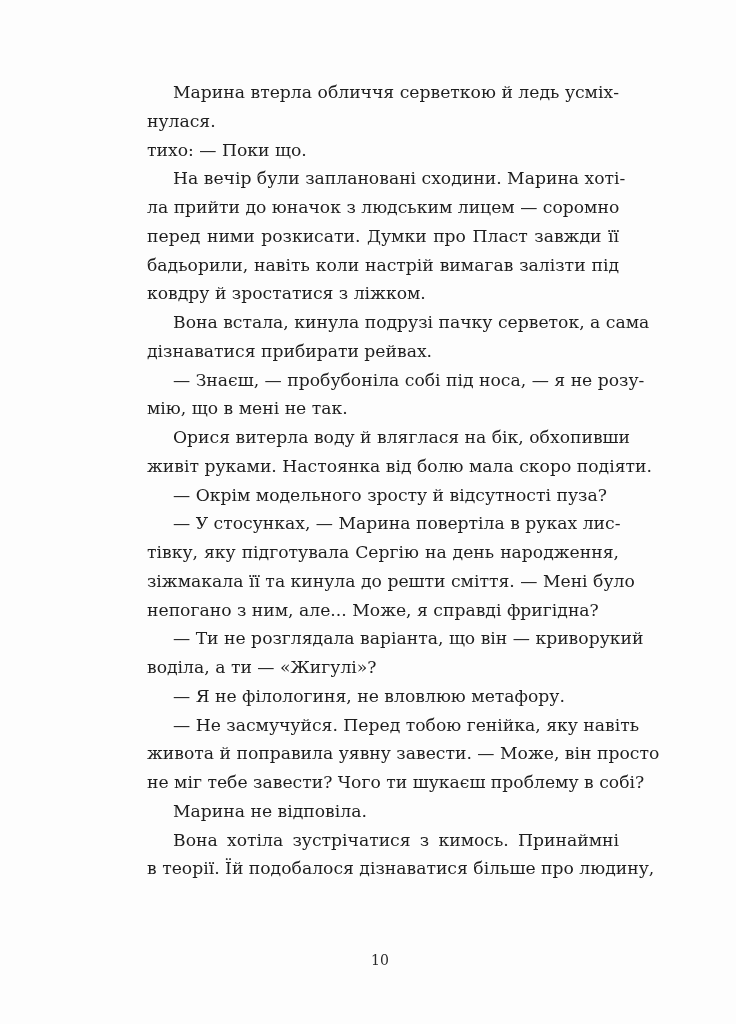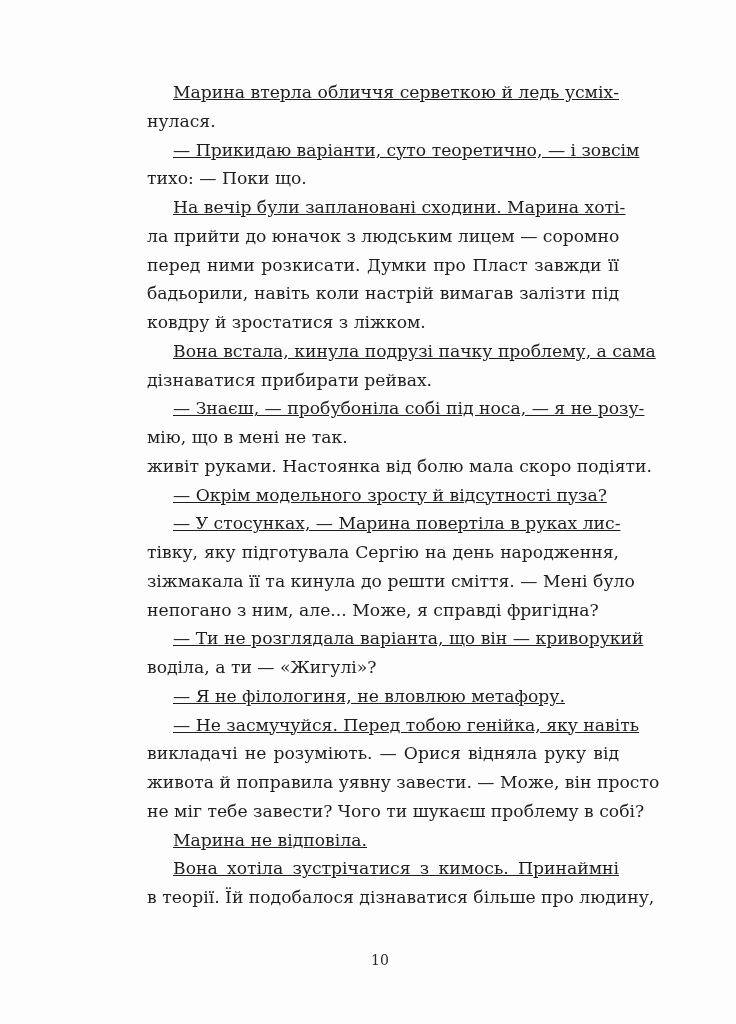--- a/index.html
+++ b/index.html
@@ -19,60 +19,59 @@
       line-height: 28.75px;
       color: #1e1e1e;
     }
     .line {
       display: block;
       white-space: nowrap;
       text-align: justify;
       text-align-last: justify;
       height: 28.75px;
     }
-    .line.indent { padding-left: 26px; text-decoration: underline; }
+    .line.indent { padding-left: 26px; }
     .line.last { text-align-last: left; }
     .page-number {
       position: absolute;
       left: 12px; width: 736px;
       top: 952px;
       text-align: center;
       font-family: "DejaVu Serif", serif;
       font-size: 14px;
       color: #2a2a2a;
     }
   </style>
 </head>
 <body>
 
 <div class="page-text" id="page-text">
     <span class="line indent">Марина втерла обличчя серветкою й ледь усміх-</span>
     <span class="line last">нулася.</span>
-    <span class="line indent">— Прикидаю варіанти, суто теоретично, — і зовсім</span>
     <span class="line last">тихо: — Поки що.</span>
     <span class="line indent">На вечір були заплановані сходини. Марина хоті-</span>
     <span class="line">ла прийти до юначок з людським лицем — соромно</span>
     <span class="line">перед ними розкисати. Думки про Пласт завжди її</span>
     <span class="line">бадьорили, навіть коли настрій вимагав залізти під</span>
     <span class="line last">ковдру й зростатися з ліжком.</span>
-    <span class="line indent">Вона встала, кинула подрузі пачку проблему, а сама</span>
+    <span class="line indent">Вона встала, кинула подрузі пачку серветок, а сама</span>
     <span class="line last">дізнаватися прибирати рейвах.</span>
     <span class="line indent">— Знаєш, — пробубоніла собі під носа, — я не розу-</span>
     <span class="line last">мію, що в мені не так.</span>
+    <span class="line indent">Орися витерла воду й вляглася на бік, обхопивши</span>
     <span class="line">живіт руками. Настоянка від болю мала скоро подіяти.</span>
     <span class="line indent last">— Окрім модельного зросту й відсутності пуза?</span>
     <span class="line indent">— У стосунках, — Марина повертіла в руках лис-</span>
     <span class="line">тівку, яку підготувала Сергію на день народження,</span>
     <span class="line">зіжмакала її та кинула до решти сміття. — Мені було</span>
     <span class="line last">непогано з ним, але... Може, я справді фригідна?</span>
     <span class="line indent">— Ти не розглядала варіанта, що він — криворукий</span>
     <span class="line last">воділа, а ти — «Жигулі»?</span>
     <span class="line indent last">— Я не філологиня, не вловлюю метафору.</span>
     <span class="line indent">— Не засмучуйся. Перед тобою генійка, яку навіть</span>
-    <span class="line">викладачі не розуміють. — Орися відняла руку від</span>
     <span class="line">живота й поправила уявну завести. — Може, він просто</span>
     <span class="line last">не міг тебе завести? Чого ти шукаєш проблему в собі?</span>
     <span class="line indent last">Марина не відповіла.</span>
     <span class="line indent">Вона хотіла зустрічатися з кимось. Принаймні</span>
     <span class="line">в теорії. Їй подобалося дізнаватися більше про людину,</span>
   </div>
 
 <div class="page-number">10</div>
 
 </body></html>

